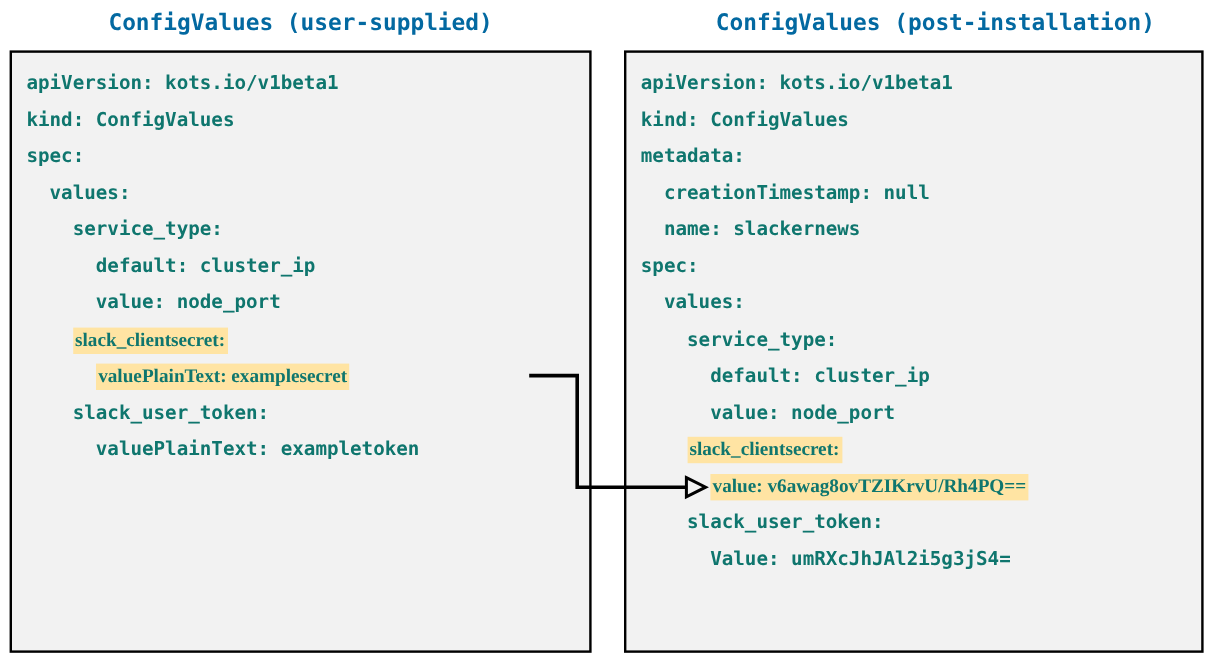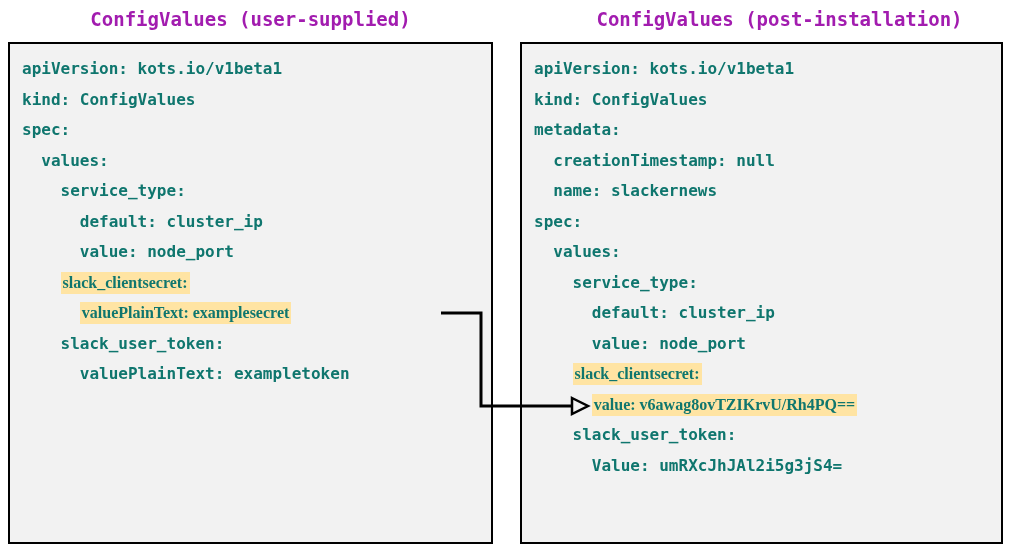--- a/index.html
+++ b/index.html
@@ -14,21 +14,21 @@
     font-family: "DejaVu Sans Mono", "Liberation Mono", monospace;
     overflow: hidden;
   }
   .panel-title {
     position: absolute;
     top: 8px;
     font-family: "DejaVu Sans Mono", "Liberation Mono", monospace;
     font-weight: bold;
     font-size: 19px;
     letter-spacing: 0px;
-    color: #a21caf;
+    color: #0369a1;
     white-space: pre;
     text-align: center;
   }
   #title-left  { left: 8px;  width: 485px; }
   #title-right { left: 538px; width: 483px; }
 
   .panel-box {
     position: absolute;
     box-sizing: border-box;
     background: #f2f2f2;

